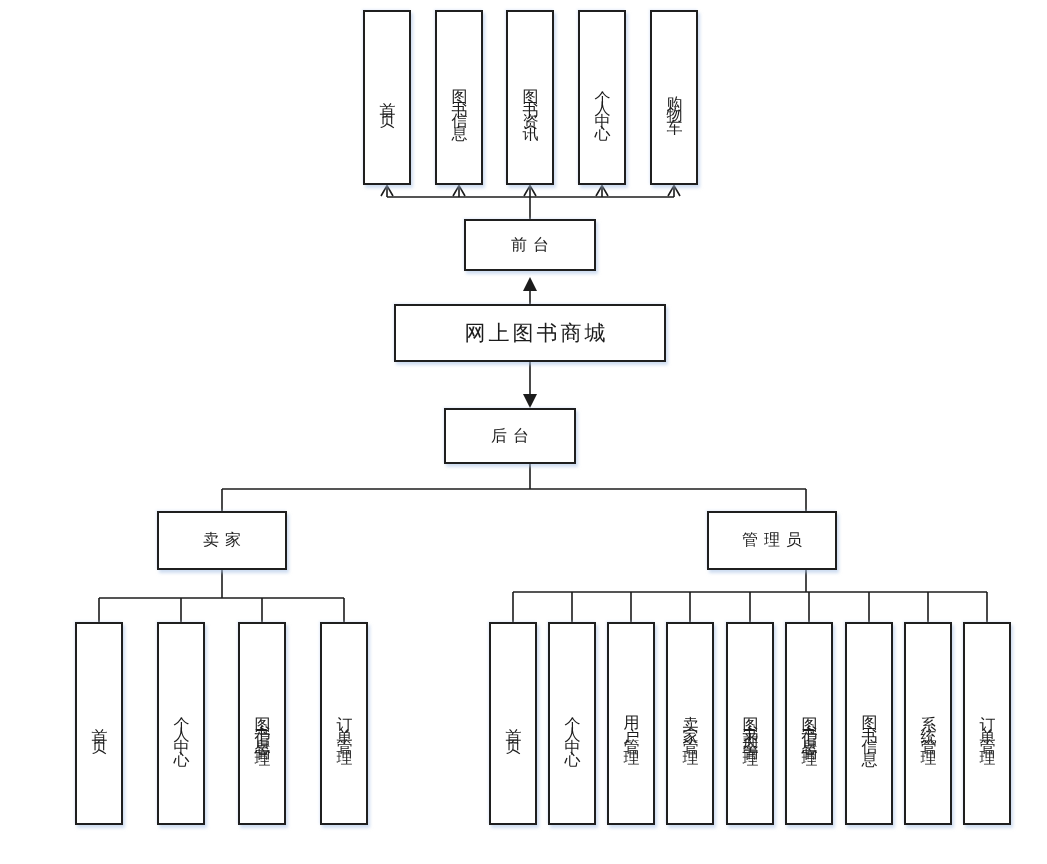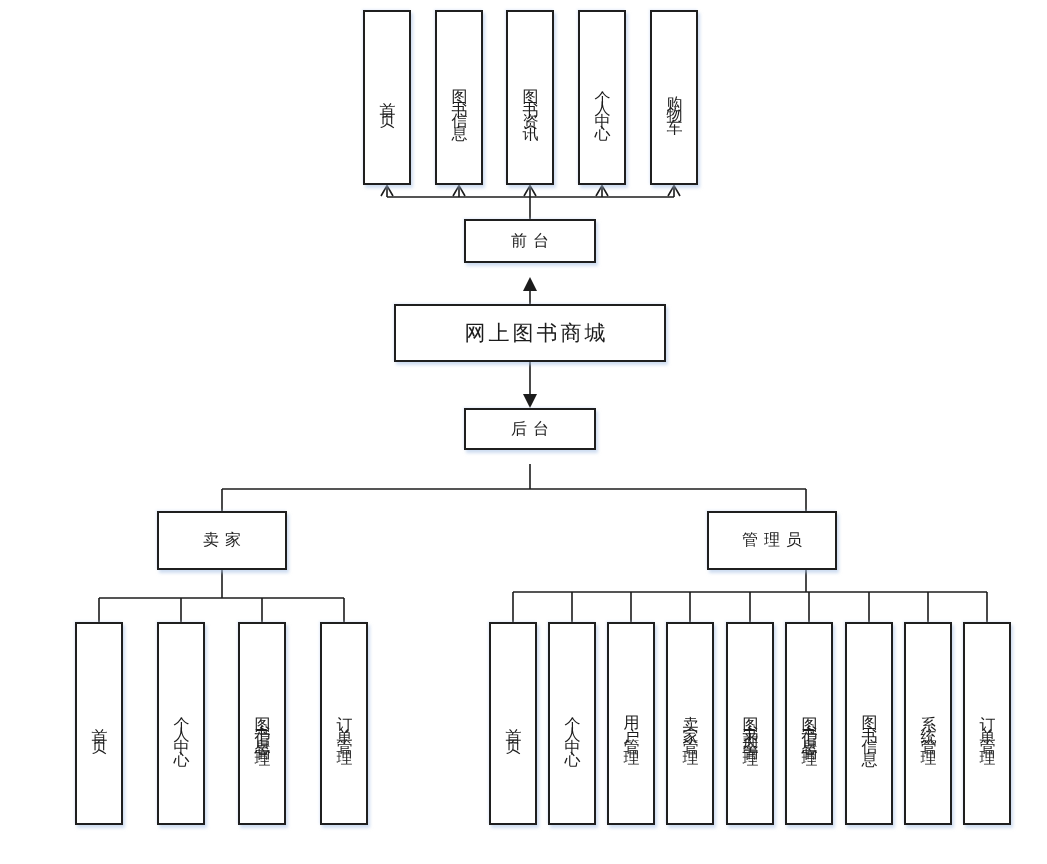--- a/index.html
+++ b/index.html
@@ -84,25 +84,25 @@
       <polygon points="530,408 523,394 537,394"></polygon>
     </g>
   </svg>
 
   <div class="box vbox" style="left:363px;top:10px;width:48px;height:175px">首页</div>
   <div class="box vbox" style="left:435px;top:10px;width:48px;height:175px">图书信息</div>
   <div class="box vbox" style="left:506px;top:10px;width:48px;height:175px">图书资讯</div>
   <div class="box vbox" style="left:578px;top:10px;width:48px;height:175px">个人中心</div>
   <div class="box vbox" style="left:650px;top:10px;width:48px;height:175px">购物车</div>
 
-  <div class="box hbox" style="left:464px;top:219px;width:132px;height:44px">前台</div>
+  <div class="box hbox" style="left:464px;top:219px;width:132px;height:52px">前台</div>
 
   <div class="box hbox root" style="left:394px;top:304px;width:272px;height:58px">网上图书商城</div>
 
-  <div class="box hbox" style="left:464px;top:408px;width:132px;height:42px">后台</div>
+  <div class="box hbox" style="left:444px;top:408px;width:132px;height:56px">后台</div>
 
   <div class="box hbox" style="left:157px;top:511px;width:130px;height:59px">卖家</div>
 
   <div class="box hbox" style="left:707px;top:511px;width:130px;height:59px">管理员</div>
 
   <div class="box vbox" style="left:75px;top:622px;width:48px;height:203px">首页</div>
   <div class="box vbox" style="left:157px;top:622px;width:48px;height:203px">个人中心</div>
   <div class="box vbox tight" style="left:238px;top:622px;width:48px;height:203px">图书信息管理</div>
   <div class="box vbox" style="left:320px;top:622px;width:48px;height:203px">订单管理</div>
 

